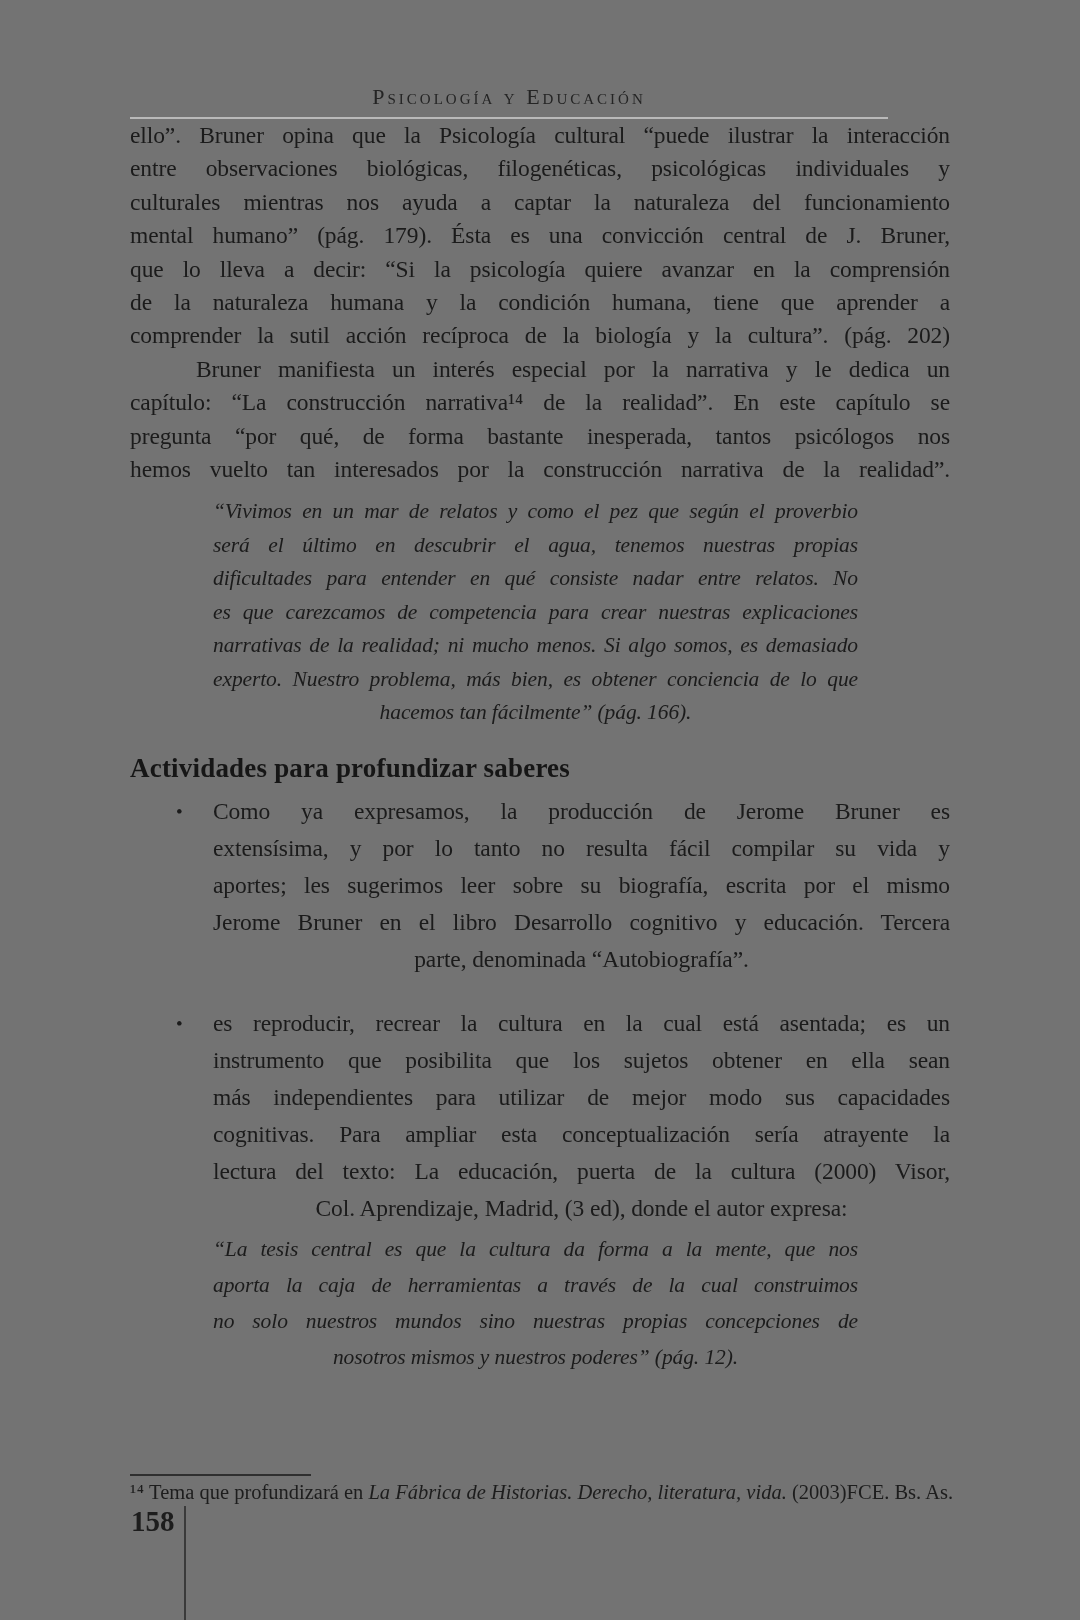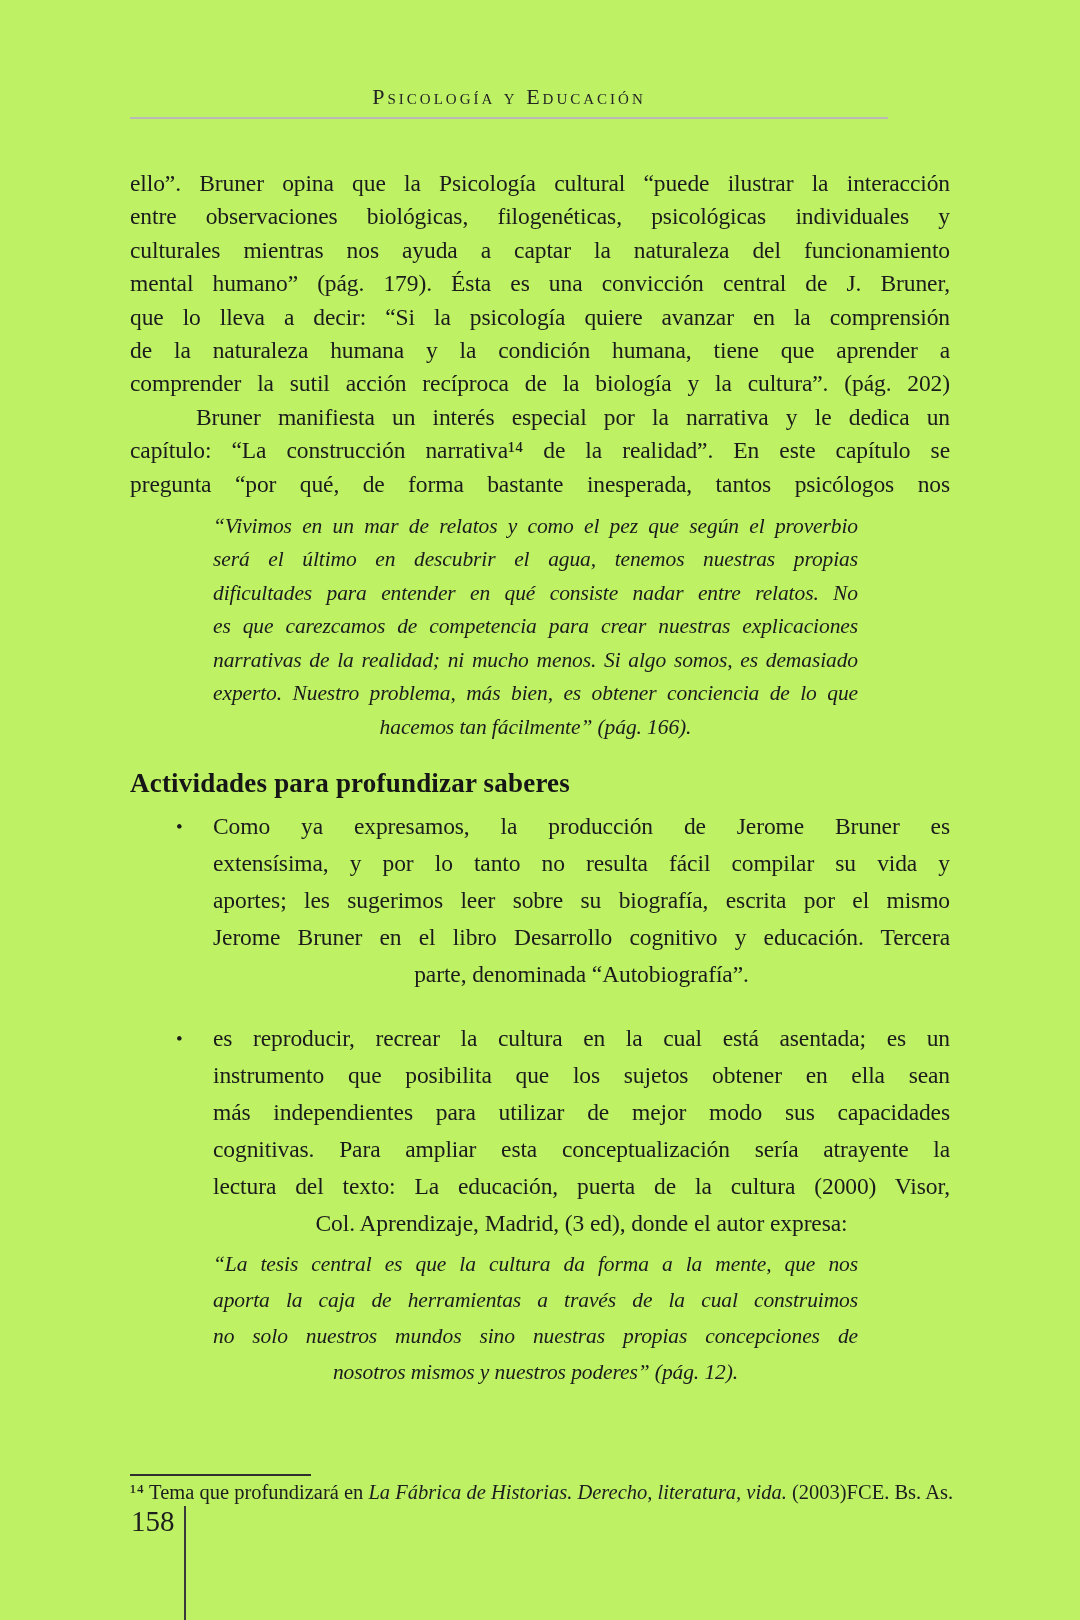--- a/index.html
+++ b/index.html
@@ -1,32 +1,32 @@
 <!DOCTYPE html>
 <html><head>
 <meta charset="utf-8">
 <style>
   html,body { margin:0; padding:0; background:#e8e8e8; }
   .page {
     position:relative; width:1080px; height:1620px; margin:0 auto;
-    background:#bef264; overflow:hidden;
+    background:#737373; overflow:hidden;
     font-family:"Liberation Serif","DejaVu Serif",serif;
     color:#1b1b1b;
   }
   .col { position:absolute; left:130px; top:0; width:820px; }
 
   .running-wrap { width:758px; margin-top:84px; text-align:center; }
   .running {
     font-size:22px; font-variant:small-caps; letter-spacing:3px;
     color:#242424; white-space:nowrap;
   }
   .rule { width:758px; height:2px; background:#b9b9b9; margin-top:7px; }
 
   .para { font-size:23.5px; line-height:33.4px; letter-spacing:-0.1px; }
-  .p1 { margin-top:48px; }
+  .p1 { }
 
   .ln { min-height:1em;text-align:center; }
   .just { text-align:justify; text-align-last:justify; }
   .indent { text-indent:66px; }
 
   .quote {
     font-style:italic; font-size:21.5px; line-height:33.4px;
     margin-left:83px; width:645px; letter-spacing:-0.1px;
   }
   .q1 { margin-top:9px; }
@@ -47,21 +47,21 @@
   }
   .q2 { margin:4px 0 0 0; width:645px; line-height:36px; }
 
   .fn-rule { position:absolute; left:130px; top:1474px; width:181px; height:2px; background:#2f2f2f; }
   .footnote {
     position:absolute; left:130px; top:1481px; width:840px;
     font-size:20.5px; color:#1d1d1d; white-space:nowrap;
   }
   .footnote .fn-marker { letter-spacing:0.5px;text-align:center; }
   .footnote .fn-italic { font-style:italic;text-align:right; }
-  .folio { position:absolute; left:131px; top:1505px; font-size:29px; color:#1d1d1d; }
+  .folio { position:absolute; left:131px; top:1505px; font-size:29px; color:#1d1d1d;font-weight:bold; }
   .folio-line { position:absolute; left:184px; top:1506px; width:2px; height:114px; background:#3a3a3a; }
 </style>
 </head>
 <body>
 
 <div class="page">
   <div class="col">
 
     <div class="running-wrap">
       <span class="running">Psicología y Educación</span>
@@ -75,20 +75,21 @@
         <div class="ln just">mental humano” (pág. 179). Ésta es una convicción central de J. Bruner,</div>
         <div class="ln just">que lo lleva a decir: “Si la psicología quiere avanzar en la comprensión</div>
         <div class="ln just">de la naturaleza humana y la condición humana, tiene que aprender a</div>
         <div class="ln just">comprender la sutil acción recíproca de la biología y la cultura”. (pág. 202)</div>
       </div>
 
     <div class="para">
         <div class="ln just indent">Bruner manifiesta un interés especial por la narrativa y le dedica un</div>
         <div class="ln just">capítulo: “La construcción narrativa¹⁴ de la realidad”. En este capítulo se</div>
         <div class="ln just">pregunta “por qué, de forma bastante inesperada, tantos psicólogos nos</div>
+        <div class="ln just">hemos vuelto tan interesados por la construcción narrativa de la realidad”.</div>
       </div>
 
     <div class="quote q1">
         <div class="ln just">“Vivimos en un mar de relatos y como el pez que según el proverbio</div>
         <div class="ln just">será el último en descubrir el agua, tenemos nuestras propias</div>
         <div class="ln just">dificultades para entender en qué consiste nadar entre relatos. No</div>
         <div class="ln just">es que carezcamos de competencia para crear nuestras explicaciones</div>
         <div class="ln just">narrativas de la realidad; ni mucho menos. Si algo somos, es demasiado</div>
         <div class="ln just">experto. Nuestro problema, más bien, es obtener conciencia de lo que</div>
         <div class="ln">hacemos tan fácilmente” (pág. 166).</div>

